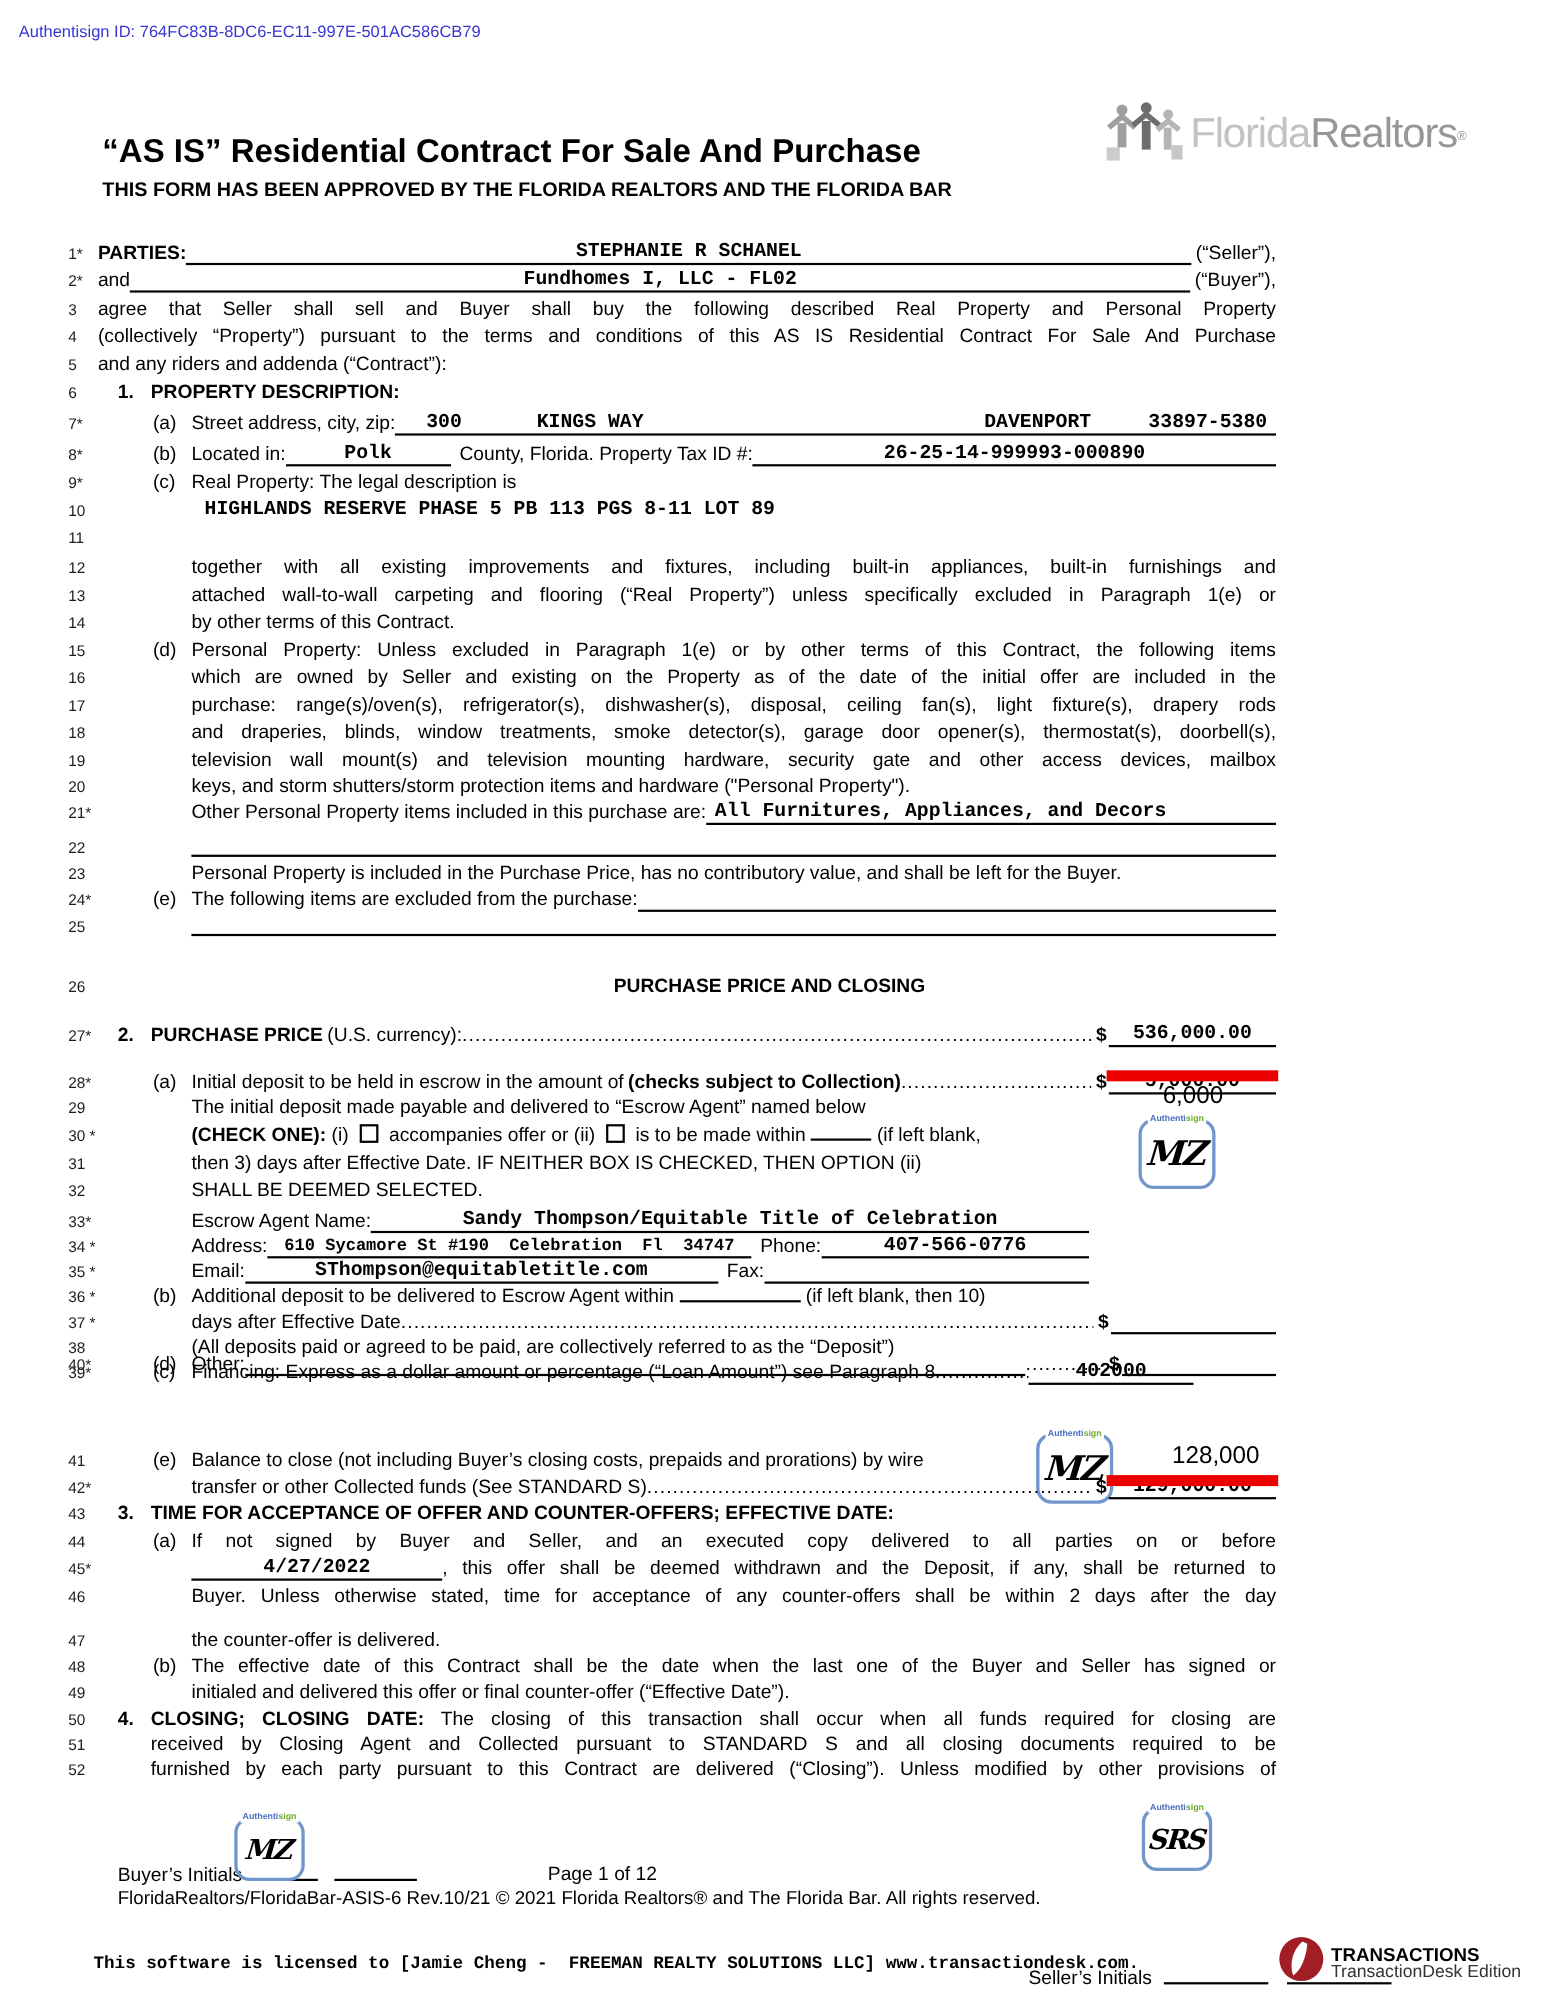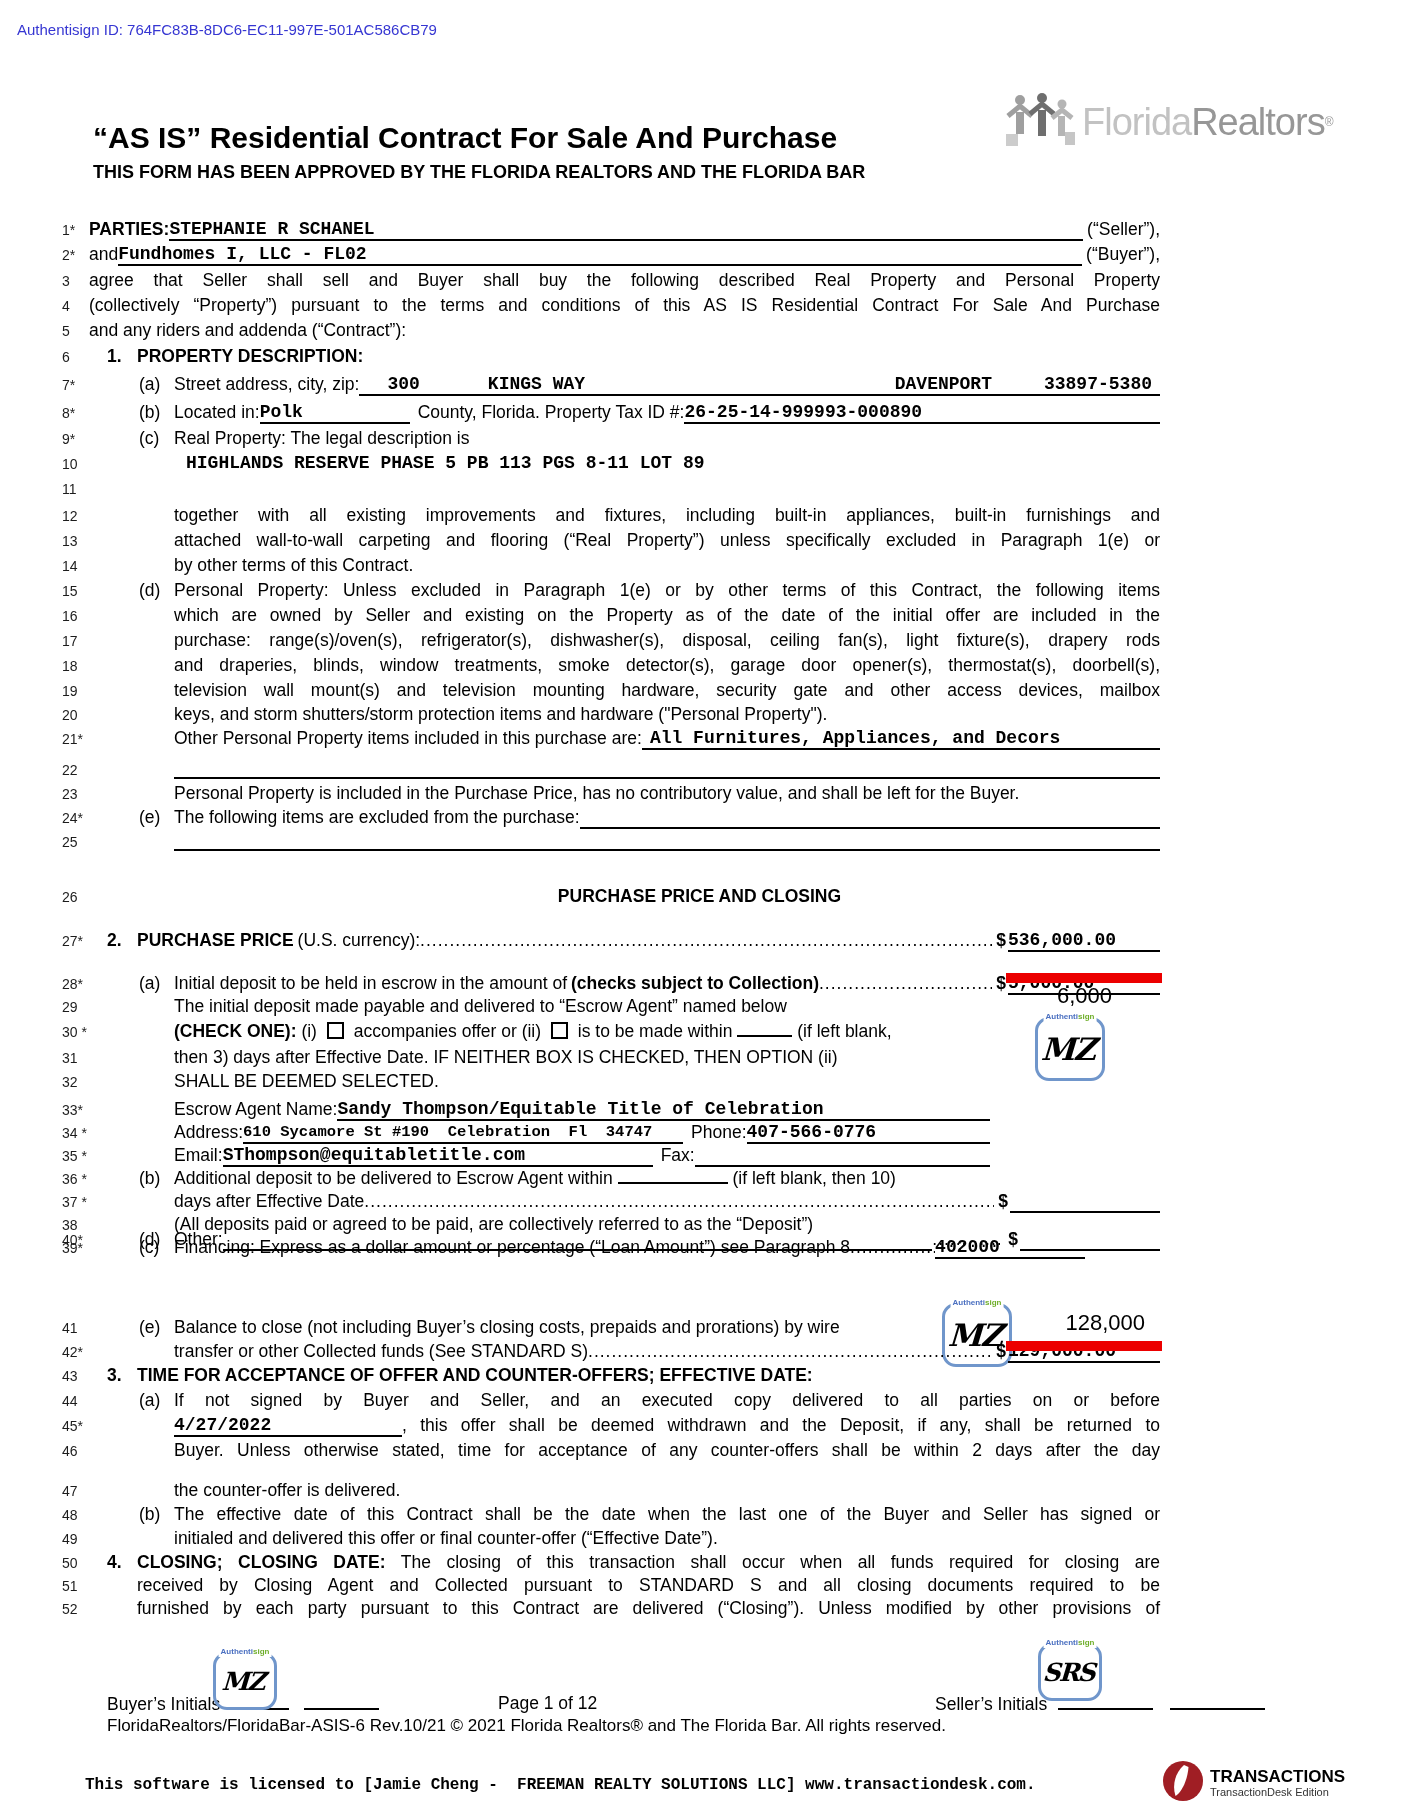--- a/index.html
+++ b/index.html
@@ -22,21 +22,21 @@
   .pD { padding-left:48px; }
   .pL { padding-left:97px; }
   .ctr { text-align:center; padding-left:150px; }
   .j { text-align:justify; text-align-last:justify; }
   .flexr { display:flex; }
   .b { font-weight:bold; }
   .nw { white-space:nowrap; }
   .ml4 { margin-left:4px; } .ml8 { margin-left:8px; }
   .mono { font-family:"Liberation Mono","DejaVu Sans Mono",monospace; font-weight:bold; font-size:18px; white-space:pre; }
   .mono16 { font-family:"Liberation Mono","DejaVu Sans Mono",monospace; font-weight:bold; font-size:15.5px; white-space:pre; }
-  .fill { border-bottom:2.5px solid #000; text-align:left; overflow:visible; position:relative; }
+  .fill { border-bottom:2.5px solid #000; text-align:center; overflow:visible; position:relative; }
   .grow { flex:1 1 auto; min-width:0; }
   .tl { text-align:left; padding-left:8px; }
   .w140 { flex:0 0 140px; } .w150 { flex:0 0 150px; } .w152 { flex:0 0 152px; }
   .w228 { flex:0 0 228px;font-family:Liberation Mono, monospace; } .w430 { flex:0 0 430px; } .w440 { flex:0 0 440px; }
   .mr170 { margin-right:170px; }
   .dots { flex:1 1 0; overflow:hidden; white-space:nowrap; min-width:0; }
   .dots-s72 { flex:0 0 72px; overflow:hidden; white-space:nowrap; }
   .dots-s85 { flex:0 0 85px; overflow:hidden; white-space:nowrap; }
   .dots::after, .dots-s72::after, .dots-s85::after { content:"...................................................................................................................................................................................."; letter-spacing:1px; }
   .dl { font-weight:bold; margin:0 2px 0 4px; }
@@ -53,21 +53,21 @@
   .stamp .sl { position:absolute; top:-8px; left:50%; transform:translateX(-50%); background:#fff;
                font-size:8px; font-weight:bold; color:#4a6fc0; padding:0 2px; white-space:nowrap; line-height:10px; }
   .stamp .sl .g { color:#6fae2a; }
   .stamp-sm { width:58px; height:52px; } .stamp-sm .si { font-size:25px; }
   .fabs { position:absolute; font-size:17.5px; white-space:nowrap; }
   .fu { display:inline-block; border-bottom:2px solid #000; height:15px; }
   .flic { position:absolute; left:85px; top:1776px; font-family:"Liberation Mono","DejaVu Sans Mono",monospace;
           font-weight:bold; font-size:16px; white-space:pre; }
   .translogo { position:absolute; left:1162px; top:1760px; display:flex; align-items:center; }
   .translogo .tt { font-size:17px; font-weight:bold; line-height:18px; letter-spacing:0px; }
-  .translogo .ts { font-size:11px; color:#333; line-height:12px; }
+  .translogo .ts { font-size:16px; color:#333; line-height:12px; }
 </style>
 </head>
 <body>
 
 <div class="page">
 
   <div class="authid">Authentisign ID: 764FC83B-8DC6-EC11-997E-501AC586CB79</div>
 
   <div class="title">“AS IS” Residential Contract For Sale And Purchase</div>
   <div class="subtitle">THIS FORM HAS BEEN APPROVED BY THE FLORIDA REALTORS AND THE FLORIDA BAR</div>
@@ -480,21 +480,21 @@
   </div>
 
   <div class="fabs" style="left:107px;top:1693px">
     <span>Buyer’s Initials</span>
     <span class="fu" style="width:58px;margin-left:6px"></span>
     <span class="fu" style="width:75px;margin-left:10px"></span>
   </div>
   <div class="fabs" style="left:498px;top:1693px">
     <span>Page 1 of 12</span>
   </div>
-  <div class="fabs" style="left:935px;top:1693px">
+  <div class="fabs" style="left:935px;top:1787px">
     <span>Seller’s Initials</span>
     <span class="fu" style="width:95px;margin-left:6px"></span>
     <span class="fu" style="width:95px;margin-left:12px"></span>
   </div>
 
   <span class="stamp stamp-sm" style="left:213px;top:1652px">
     <span class="sl"><span>Authenti</span><span class="g">sign</span></span>
     <span class="si">MZ</span>
   </span>
   <span class="stamp stamp-sm" style="left:1038px;top:1643px">

